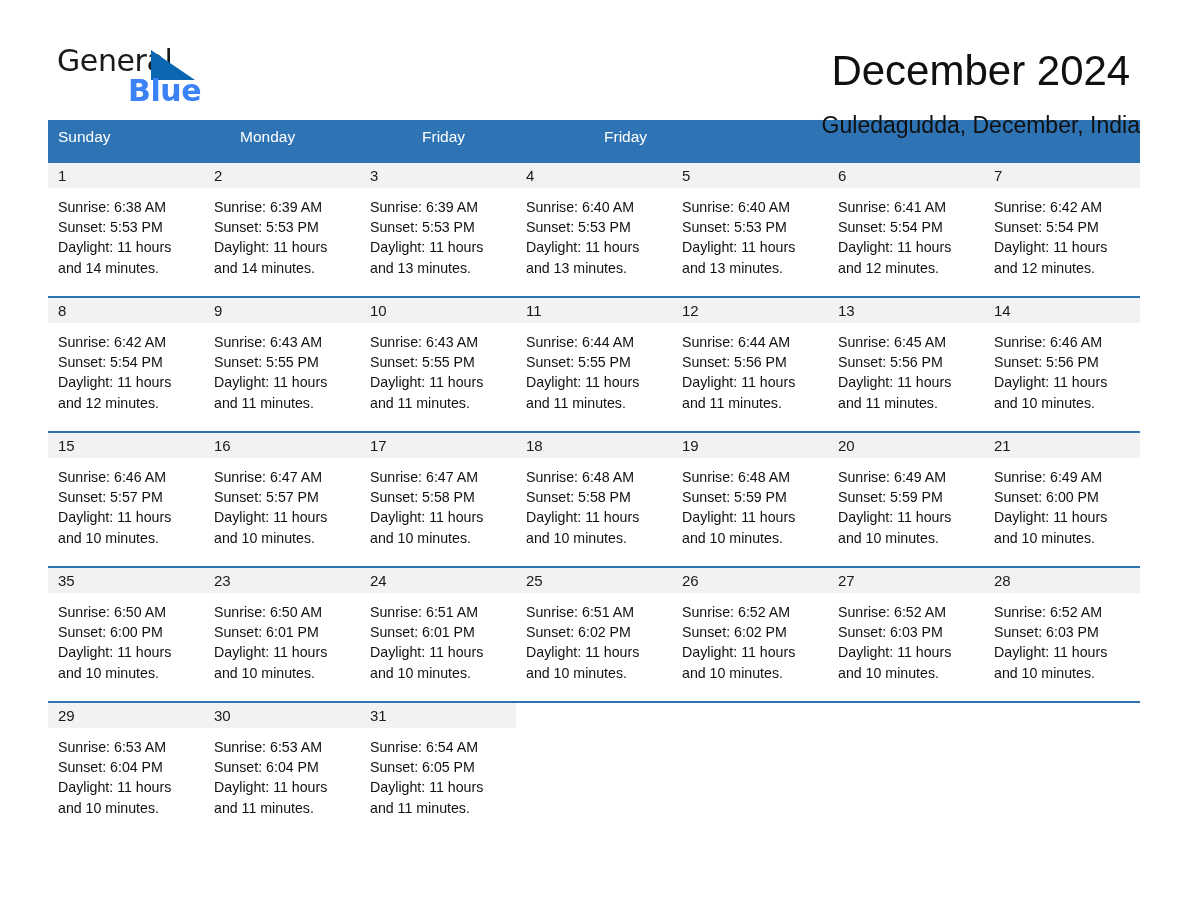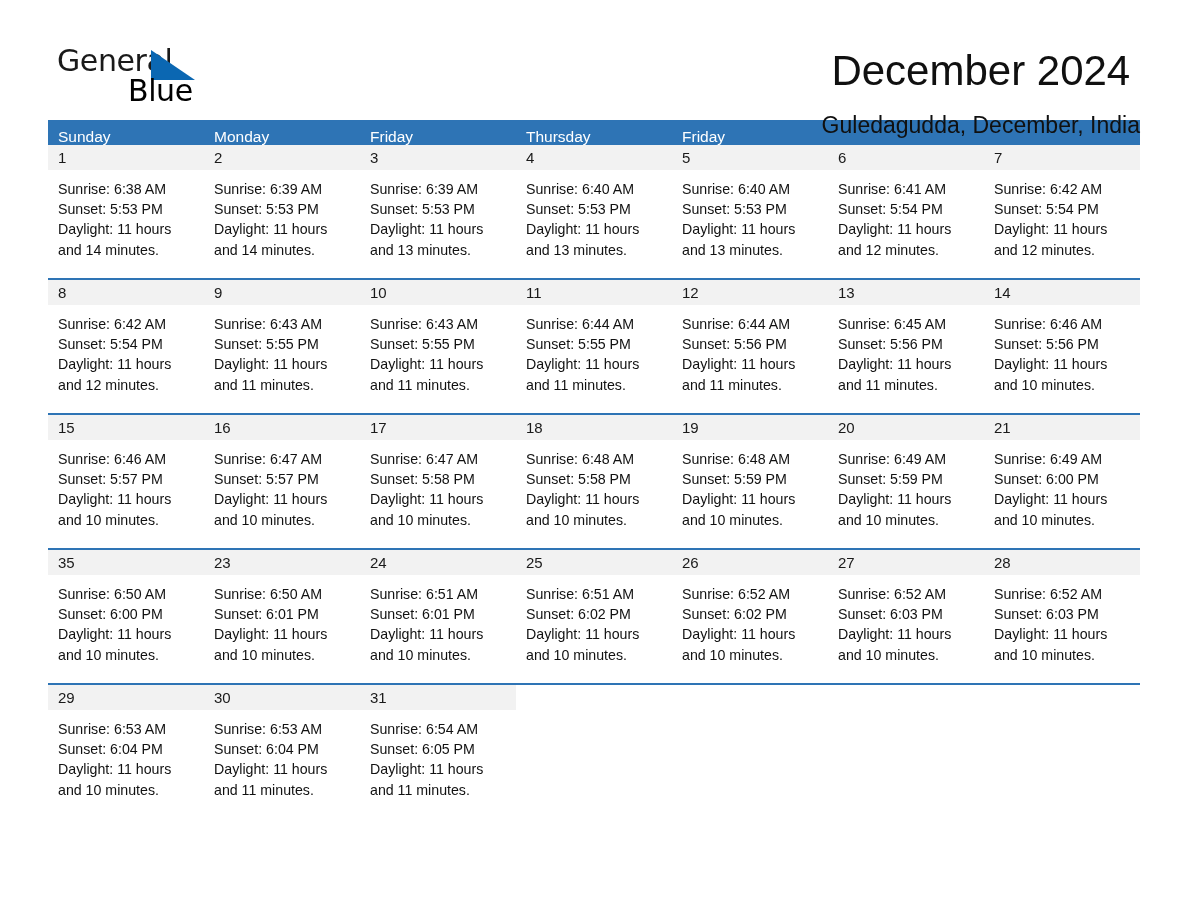--- a/index.html
+++ b/index.html
@@ -55,23 +55,23 @@
     width: 44px;
     height: 30px;
   }
   .logo-blue {
     position: absolute;
     left: 80px;
     top: 30px;
     font-size: 30px;
     line-height: 34px;
     letter-spacing: -0.4px;
-    color: #000000;
+    color: #3b82f6;
     font-family: "DejaVu Sans", sans-serif;
-    font-weight: 400;
+    font-weight: 700;
     text-align: center;
   }
   .titles {
     text-align: center;
     padding-top: 2px;
   }
   .month-title {
     font-size: 42px;
     line-height: 50px;
     font-weight: 400;
@@ -88,23 +88,23 @@
     white-space: nowrap;
   }
 
   
   .calendar {
     margin-top: 16px;
     width: 1092px;
   }
   .weekdays {
     display: grid;
-    grid-template-columns: repeat(7, 1fr);
+    grid-template-columns: repeat(6, 1fr);
     background: #2e74b5;
-    height: 25px;
+    height: 43px;
   }
   .weekday {
     color: #ffffff;
     font-size: 15.5px;
     line-height: 33px;
     padding-left: 10px;
     box-sizing: border-box;
     white-space: nowrap;
   }
   .week {
@@ -165,21 +165,20 @@
       <div class="location">Guledagudda, December, India</div>
     </div>
 
   </div>
 
   <div class="calendar">
     <div class="weekdays">
       <div class="weekday">Sunday</div>
       <div class="weekday">Monday</div>
       <div class="weekday">Friday</div>
-      <div class="weekday">Thursday</div>
       <div class="weekday">Friday</div>
     </div>
 
     <div id="weeks-container">
         <div class="week">
           <div class="cell">
             <div class="daynum-band"><span class="daynum">1</span></div>
             <div class="cellbody">
               <div class="line">Sunrise: 6:38 AM</div>
               <div class="line">Sunset: 5:53 PM</div>

